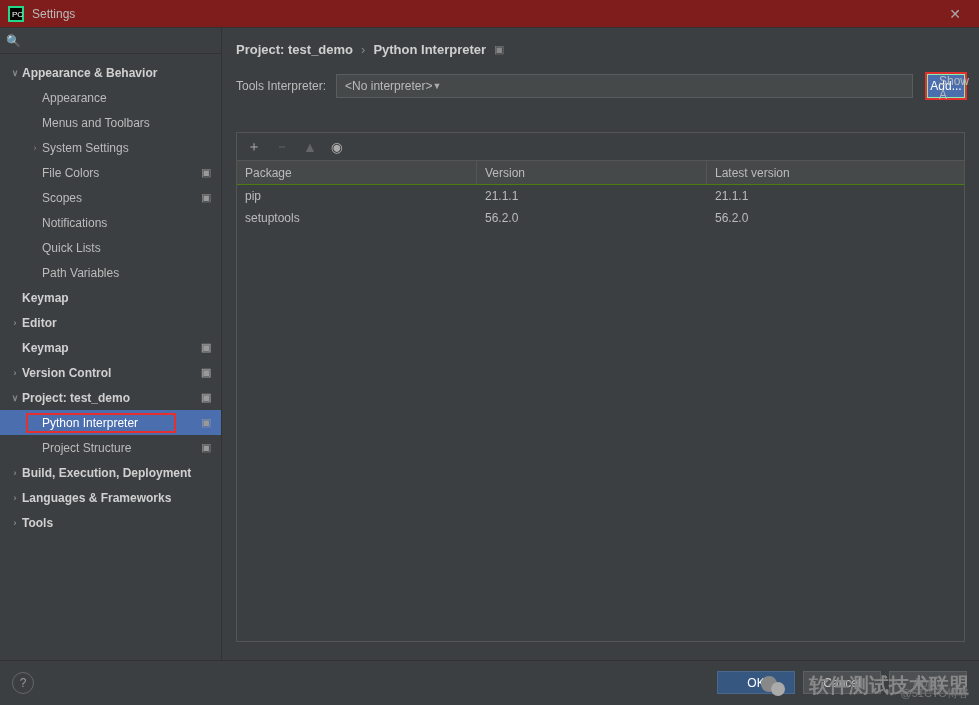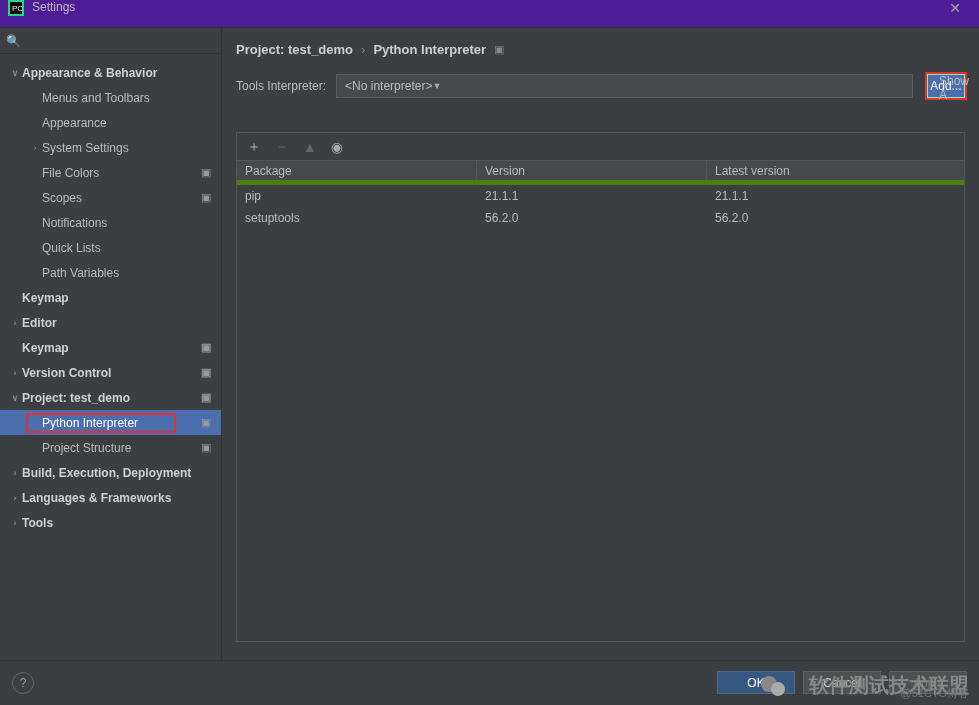--- a/index.html
+++ b/index.html
@@ -1,17 +1,17 @@
 <!DOCTYPE html>
 <html><head>
 <meta charset="utf-8">
 <style>
 * { box-sizing: border-box; margin: 0; padding: 0; }
 body { font-family: "Segoe UI", Arial, sans-serif; font-size: 12px; background: #3c3f41; color: #bbbbbb; width: 979px; height: 705px; overflow: hidden; position: relative; }
-.titlebar { height: 28px; display: flex; align-items: flex-start; padding: 0 8px; background: #4c1d95; border-bottom: 1px solid #323232; }
+.titlebar { height: 28px; display: flex; align-items: center; padding: 0 8px; background: #7f1d1d; border-bottom: 1px solid #323232; }
 .titlebar .logo { width: 16px; height: 16px; margin-right: 8px; }
 .titlebar .title { flex: 1; color: #bbbbbb; }
 .titlebar .close { width: 32px; text-align: center; color: #aaa; font-size: 14px; cursor: pointer; }
 .main { display: flex; height: 632px; }
 .sidebar { width: 222px; border-right: 1px solid #323232; display: flex; flex-direction: column; background: #3c3f41; }
 .search-wrap { height: 26px; border-bottom: 1px solid #323232; display: flex; align-items: center; padding: 0 6px; }
 .search-wrap .icon { color: #888; margin-right: 4px; }
 .search-wrap input { flex: 1; background: transparent; border: none; outline: none; color: #bbb; font-size: 12px; }
 .tree { flex: 1; overflow: auto; padding-top: 6px; }
 .tree-row { height: 25px; display: flex; align-items: center; padding-right: 6px; cursor: pointer; position: relative; }
@@ -33,21 +33,21 @@
 .dropdown { flex: 1; height: 24px; background: #45494a; border: 1px solid #5a5d5e; display: flex; align-items: center; padding: 0 8px; }
 .dropdown .arrow { color: #aaa; font-size: 9px; }
 .add-btn { width: 38px; height: 24px; background: #4b6eaf; border: 1px solid #86efac; color: #fff; text-align: center; line-height: 22px; position: relative; margin-left: 4px; }
 .add-redbox { position: absolute; inset: -3px; border: 2px solid #e63030; pointer-events: none; }
 .show-link { position: absolute; right: 0; top: 46px; color: #bbb; font-size: 12px; overflow: hidden; width: 40px; }
 .pkg-panel { margin-top: 34px; border: 1px solid #555; background: #3c3f41; display: flex; flex-direction: column; height: 510px; }
 .pkg-toolbar { height: 28px; border-bottom: 1px solid #555; display: flex; align-items: center; gap: 14px; padding: 0 10px; color: #aaa; }
 .pkg-toolbar .tb-btn { cursor: pointer; font-size: 14px; }
 .pkg-toolbar .tb-btn.dis { color: #666; }
 .pkg-table { flex: 1; }
-.pkg-head { display: flex; height: 24px; background: #45494a; border-bottom: 5px solid #4d7c0f; }
+.pkg-head { display: flex; height: 24px; background: #45494a; border-bottom: 1px solid #4d7c0f; }
 .pkg-head .col, .pkg-row .col { padding: 0 8px; display: flex; align-items: center; }
 .col-pkg { width: 240px; }
 .col-ver { width: 230px; }
 .col-lat { flex: 1; }
 .pkg-head .col { border-right: 1px solid #555; color: #bbbbbb; }
 .pkg-head .col:last-child { border-right: none; }
 .pkg-row { display: flex; height: 22px; }
 .footer { height: 44px; border-top: 1px solid #323232; display: flex; align-items: center; padding: 0 12px; gap: 8px; }
 .footer .help { width: 22px; height: 22px; border: 1px solid #666; border-radius: 50%; display: flex; align-items: center; justify-content: center; color: #999; }
 .footer .spacer { flex: 1; }
@@ -77,25 +77,25 @@
       <span class="icon">🔍</span>
       <input type="text" placeholder="" style="">
     </div>
     <div class="tree" id="tree">
         <div class="tree-row lvl0">
           <span class="arrow">∨</span>
           <span class="lbl">Appearance &amp; Behavior</span>
         </div>
         <div class="tree-row lvl1">
           <span class="arrow"></span>
+          <span class="lbl">Appearance</span>
+        </div>
+        <div class="tree-row lvl1">
+          <span class="arrow"></span>
           <span class="lbl">Menus and Toolbars</span>
-        </div>
-        <div class="tree-row lvl1">
-          <span class="arrow"></span>
-          <span class="lbl">Appearance</span>
         </div>
         <div class="tree-row lvl1">
           <span class="arrow">›</span>
           <span class="lbl">System Settings</span>
         </div>
         <div class="tree-row lvl1">
           <span class="arrow"></span>
           <span class="lbl">File Colors</span>
           <span class="badge">▣</span>
         </div>

